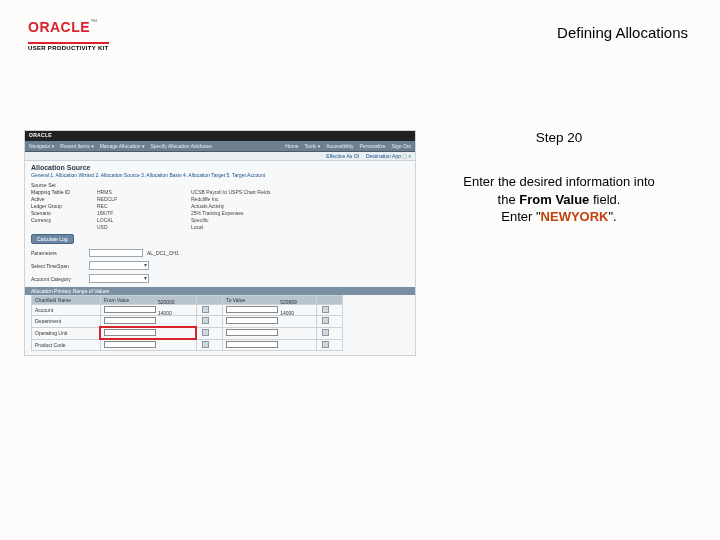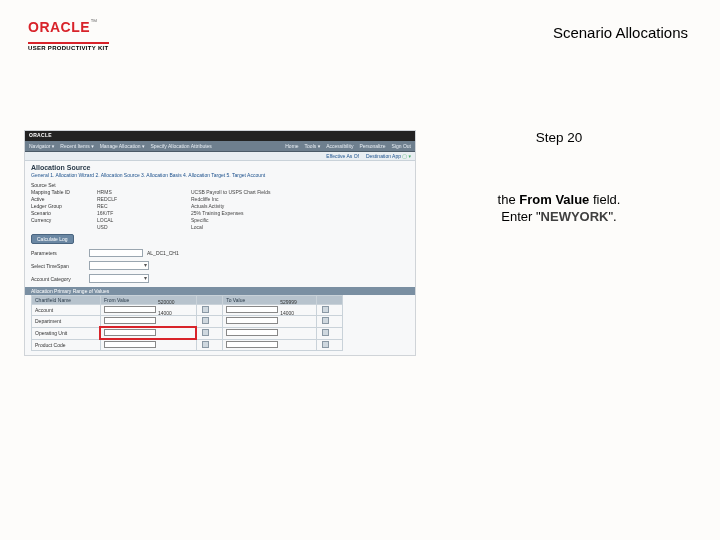--- a/index.html
+++ b/index.html
@@ -68,21 +68,21 @@
     font-size: 13.5px;
     color: #000;
     margin-bottom: 28px;
   }
   .instr {
     font-size: 13px;
     line-height: 1.35;
     color: #000;
   }
   .instr .b { font-weight: 700; }
-  .instr .hl { font-weight: 700; color: #404040; }
+  .instr .hl { font-weight: 700; color: #c2410c; }
 
   
   .app {
     width: 392px;
     font-size: 6px;
     color: #333;
     background: #f7f8f9;
     border: 1px solid #d0d4d8;
   }
   .app-bar {
@@ -192,21 +192,21 @@
   .look { display:inline-block; width:7px; height:7px; background:#cfd8df; border:1px solid #8a98a4; margin-left:2px;}
 </style>
 </head>
 <body>
 
 <div class="header">
   <div class="logo">
     <span class="logo-oracle">ORACLE</span><span class="logo-tm">™</span><br>
     <span class="logo-sub">USER PRODUCTIVITY KIT</span>
   </div>
-  <div class="page-title">Scenario Allocations</div>
+  <div class="page-title">Defining Allocations</div>
 </div>
 
 <div class="content">
 
   <div class="left-col">
     <div class="app">
       <div class="app-bar">ORACLE</div>
       <div class="nav-bar">
         <span>Navigator ▾</span>
         <span>Recent Items ▾</span>
@@ -304,18 +304,18 @@
           <td><span class="look"></span></td>
         </tr>
       </tbody>
         </table>
     </div>
   </div>
 
   <div class="right-col">
     <div class="step-label">Step 20</div>
     <div class="instr">
-      <br>
+      <span>Enter the desired information into</span><br>
       <span>the </span><span class="b">From Value</span><span> field.</span><br>
       <span>Enter "</span><span class="hl">NEWYORK</span><span>".</span>
     </div>
   </div>
 </div>
 
 </body></html>

